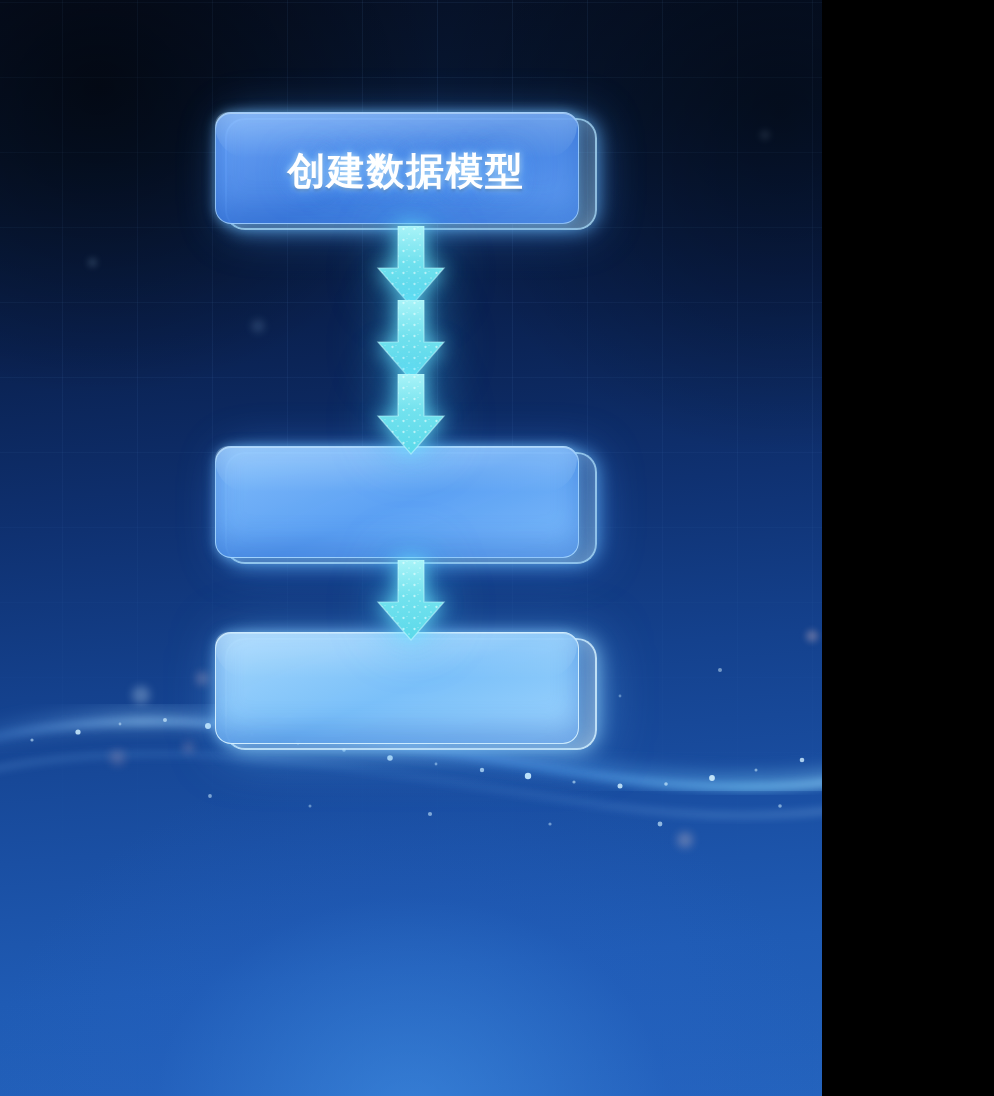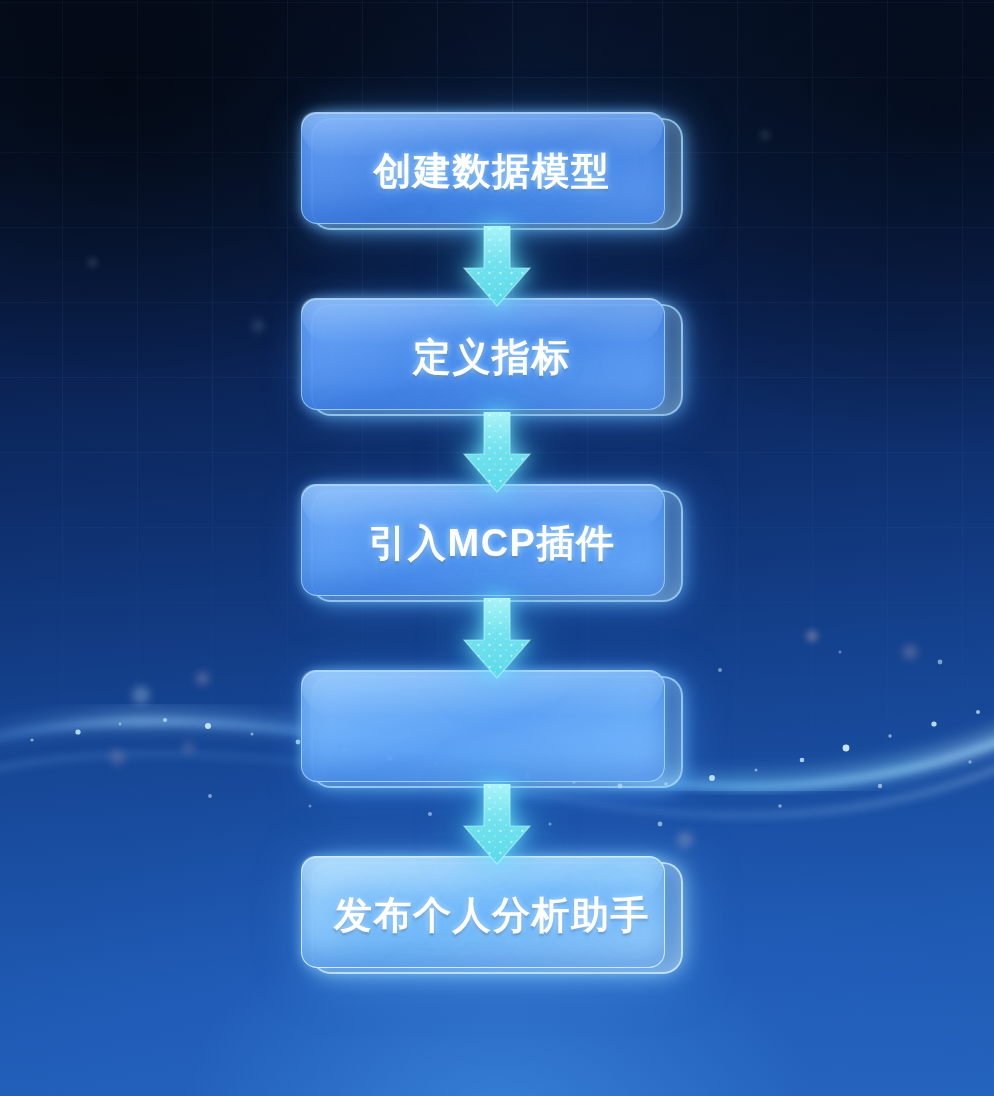--- a/index.html
+++ b/index.html
@@ -2,21 +2,21 @@
 <html><head>
 <meta charset="utf-8">
 <style>
   html, body {
     margin: 0;
     padding: 0;
     background: #000;
   }
   #stage {
     position: relative;
-    width: 994px;
+    width: 822px;
     height: 1096px;
     overflow: hidden;
     font-family: "Liberation Sans", "DejaVu Sans", sans-serif;
     background:
       linear-gradient(175deg,
         #061025 0%,
         #071733 14%,
         #0a2150 30%,
         #0f3171 46%,
         #14418d 60%,
@@ -273,45 +273,29 @@
             <circle cx="8" cy="8" r="0.85" fill="#e8ffff" opacity="0.6"></circle>
             <circle cx="6" cy="1.5" r="0.6" fill="#ffffff" opacity="0.5"></circle>
           </pattern>
         </defs>
         <path id="ar" d="M30,0 H56 V42 H76 L43,80 L10,42 H30 Z" fill="url(#ag)"></path>
         <path d="M30,0 H56 V42 H76 L43,80 L10,42 H30 Z" fill="url(#spark)" opacity="0.75"></path>
         <path d="M30,0 H56 V42 H76 L43,80 L10,42 H30 Z" fill="none" stroke="#c9fbff" stroke-width="1.2" opacity="0.55"></path>
       </svg>
     </div>
 
-    <div class="node-wrap" data-step="1">
-      <div class="node">
-        <div class="shell"></div>
-        <div class="panel"></div>
-        <div class="gloss"></div>
-        <div class="label">定义指标</div>
-      </div>
-    </div>
 
     <div class="arrow-wrap">
       <svg viewBox="0 0 86 82" aria-hidden="true">
         <path d="M30,0 H56 V42 H76 L43,80 L10,42 H30 Z" fill="url(#ag)"></path>
         <path d="M30,0 H56 V42 H76 L43,80 L10,42 H30 Z" fill="url(#spark)" opacity="0.75"></path>
         <path d="M30,0 H56 V42 H76 L43,80 L10,42 H30 Z" fill="none" stroke="#c9fbff" stroke-width="1.2" opacity="0.55"></path>
       </svg>
     </div>
 
-    <div class="node-wrap" data-step="2">
-      <div class="node">
-        <div class="shell"></div>
-        <div class="panel"></div>
-        <div class="gloss"></div>
-        <div class="label">引入MCP插件</div>
-      </div>
-    </div>
 
     <div class="arrow-wrap">
       <svg viewBox="0 0 86 82" aria-hidden="true">
         <path d="M30,0 H56 V42 H76 L43,80 L10,42 H30 Z" fill="url(#ag)"></path>
         <path d="M30,0 H56 V42 H76 L43,80 L10,42 H30 Z" fill="url(#spark)" opacity="0.75"></path>
         <path d="M30,0 H56 V42 H76 L43,80 L10,42 H30 Z" fill="none" stroke="#c9fbff" stroke-width="1.2" opacity="0.55"></path>
       </svg>
     </div>
 
     <div class="node-wrap" data-step="3">
@@ -328,18 +312,17 @@
         <path d="M30,0 H56 V42 H76 L43,80 L10,42 H30 Z" fill="url(#spark)" opacity="0.75"></path>
         <path d="M30,0 H56 V42 H76 L43,80 L10,42 H30 Z" fill="none" stroke="#c9fbff" stroke-width="1.2" opacity="0.55"></path>
       </svg>
     </div>
 
     <div class="node-wrap" data-step="4">
       <div class="node">
         <div class="shell"></div>
         <div class="panel"></div>
         <div class="gloss"></div>
-        <div class="label">发布个人分析助手</div>
       </div>
     </div>
 
   </div>
 </div>
 
 </body></html>

